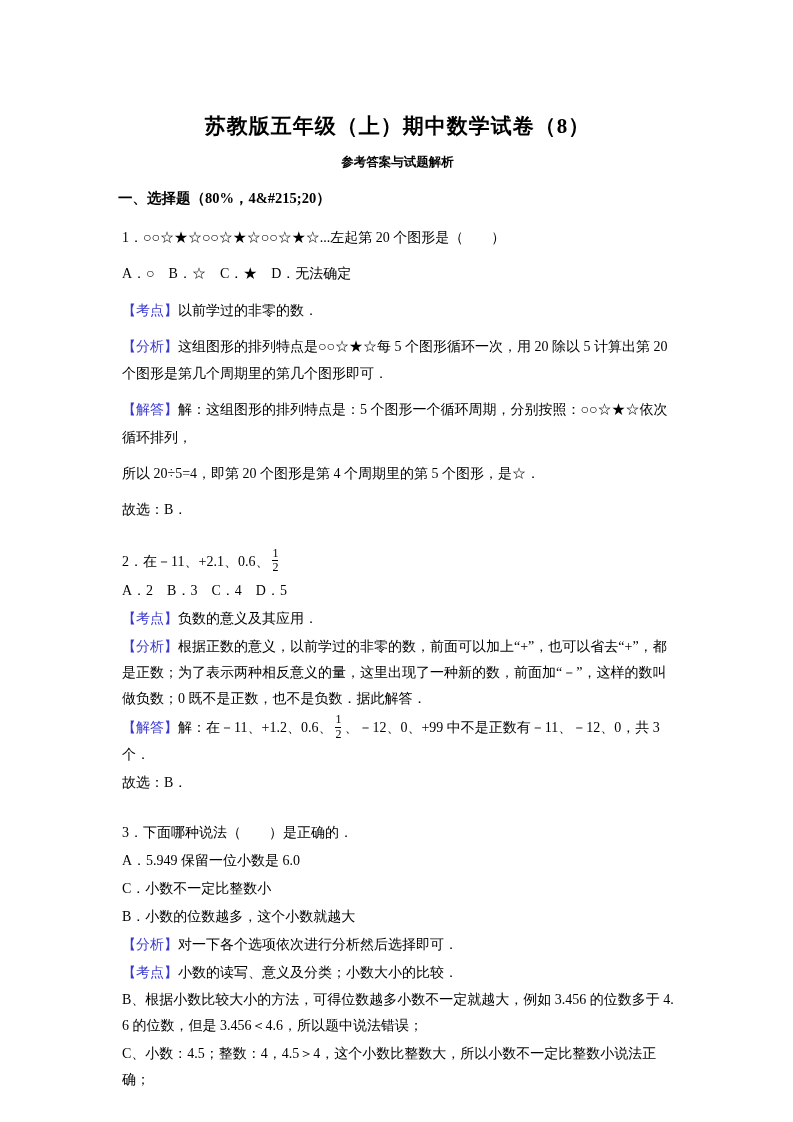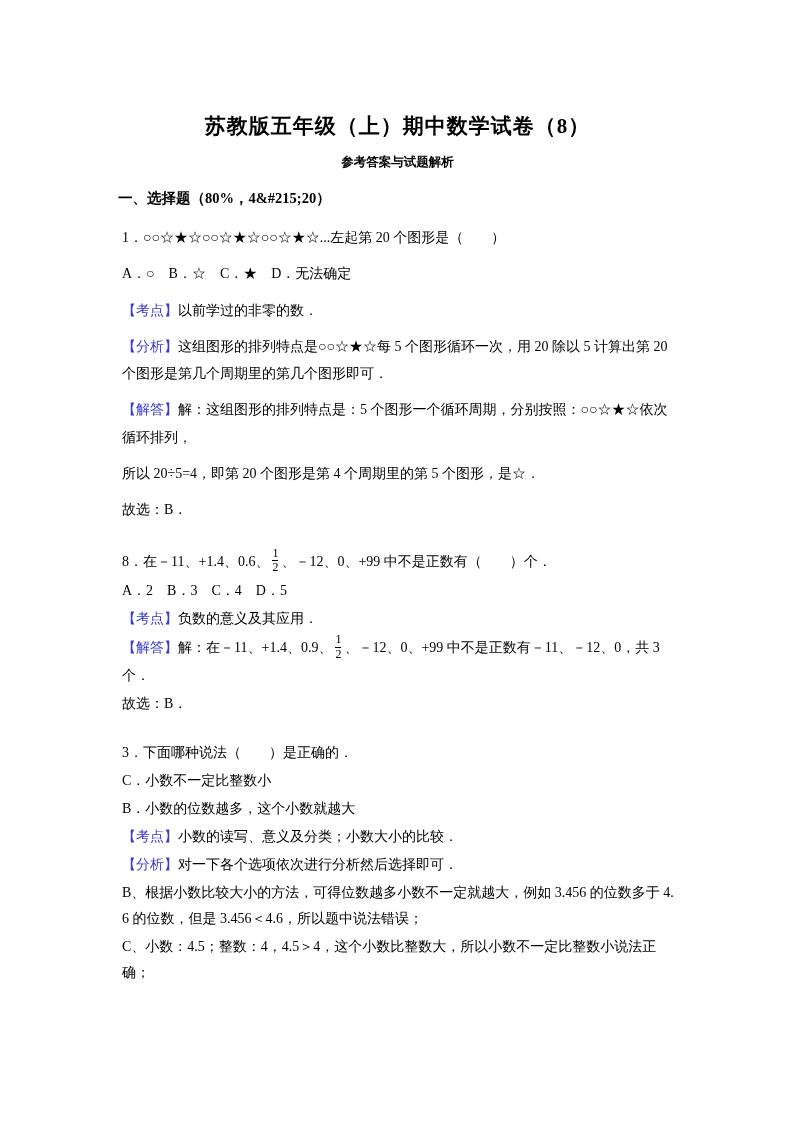--- a/index.html
+++ b/index.html
@@ -70,37 +70,39 @@
     <p class="para">1．○○☆★☆○○☆★☆○○☆★☆...左起第 20 个图形是（　　）</p>
     <p class="para">A．○　B．☆　C．★　D．无法确定</p>
     <p class="para"><span class="label" style="color: rgb(58, 58, 206);">【考点】</span><span>以前学过的非零的数．</span></p>
     <p class="para"><span class="label" style="color: rgb(58, 58, 206);">【分析】</span><span>这组图形的排列特点是○○☆★☆每 5 个图形循环一次，用 20 除以 5 计算出第 20 个图形是第几个周期里的第几个图形即可．</span></p>
     <p class="para"><span class="label" style="color: rgb(58, 58, 206);">【解答】</span><span>解：这组图形的排列特点是：5 个图形一个循环周期，分别按照：○○☆★☆依次循环排列，</span></p>
     <p class="para">所以 20÷5=4，即第 20 个图形是第 4 个周期里的第 5 个图形，是☆．</p>
     <p class="para">故选：B．</p>
   </div>
 
   <div class="question q-tight">
-    <p class="para"><span>8．在－11、+1.4、0.6、</span><span class="frac">
+    <p class="para"><span>2．在－11、+2.1、0.6、</span><span class="frac">
           <span class="num">1</span>
           <span class="den">2</span>
-        </span><span>、－12、0、+99 中不是正数有（　　）个．</span></p>
+        </span></p>
     <p class="para">A．2　B．3　C．4　D．5</p>
     <p class="para"><span class="label" style="color: rgb(58, 58, 206);">【考点】</span><span>负数的意义及其应用．</span></p>
-    <p class="para"><span class="label" style="color: rgb(58, 58, 206);">【解答】</span><span>解：在－11、+1.4、0.9、</span><span class="frac">
+    <p class="para"><span class="label" style="color: rgb(58, 58, 206);">【分析】</span><span>根据正数的意义，以前学过的非零的数，前面可以加上“+”，也可以省去“+”，都是正数；为了表示两种相反意义的量，这里出现了一种新的数，前面加“－”，这样的数叫做负数；0 既不是正数，也不是负数．据此解答．</span></p>
+    <p class="para"><span class="label" style="color: rgb(58, 58, 206);">【解答】</span><span>解：在－11、+1.2、0.6、</span><span class="frac">
           <span class="num">1</span>
           <span class="den">2</span>
         </span><span>、－12、0、+99 中不是正数有－11、－12、0，共 3 个．</span></p>
     <p class="para">故选：B．</p>
   </div>
 
   <div class="question q-tight">
     <p class="para">3．下面哪种说法（　　）是正确的．</p>
+    <p class="para">A．5.949 保留一位小数是 6.0</p>
     <p class="para">C．小数不一定比整数小</p>
     <p class="para">B．小数的位数越多，这个小数就越大</p>
+    <p class="para"><span class="label" style="color: rgb(58, 58, 206);">【分析】</span><span>对一下各个选项依次进行分析然后选择即可．</span></p>
     <p class="para"><span class="label" style="color: rgb(58, 58, 206);">【考点】</span><span>小数的读写、意义及分类；小数大小的比较．</span></p>
-    <p class="para"><span class="label" style="color: rgb(58, 58, 206);">【分析】</span><span>对一下各个选项依次进行分析然后选择即可．</span></p>
     <p class="para">B、根据小数比较大小的方法，可得位数越多小数不一定就越大，例如 3.456 的位数多于 4.6 的位数，但是 3.456＜4.6，所以题中说法错误；</p>
     <p class="para">C、小数：4.5；整数：4，4.5＞4，这个小数比整数大，所以小数不一定比整数小说法正确；</p>
 
   </div>
 
 </div>
 
 </body></html>

